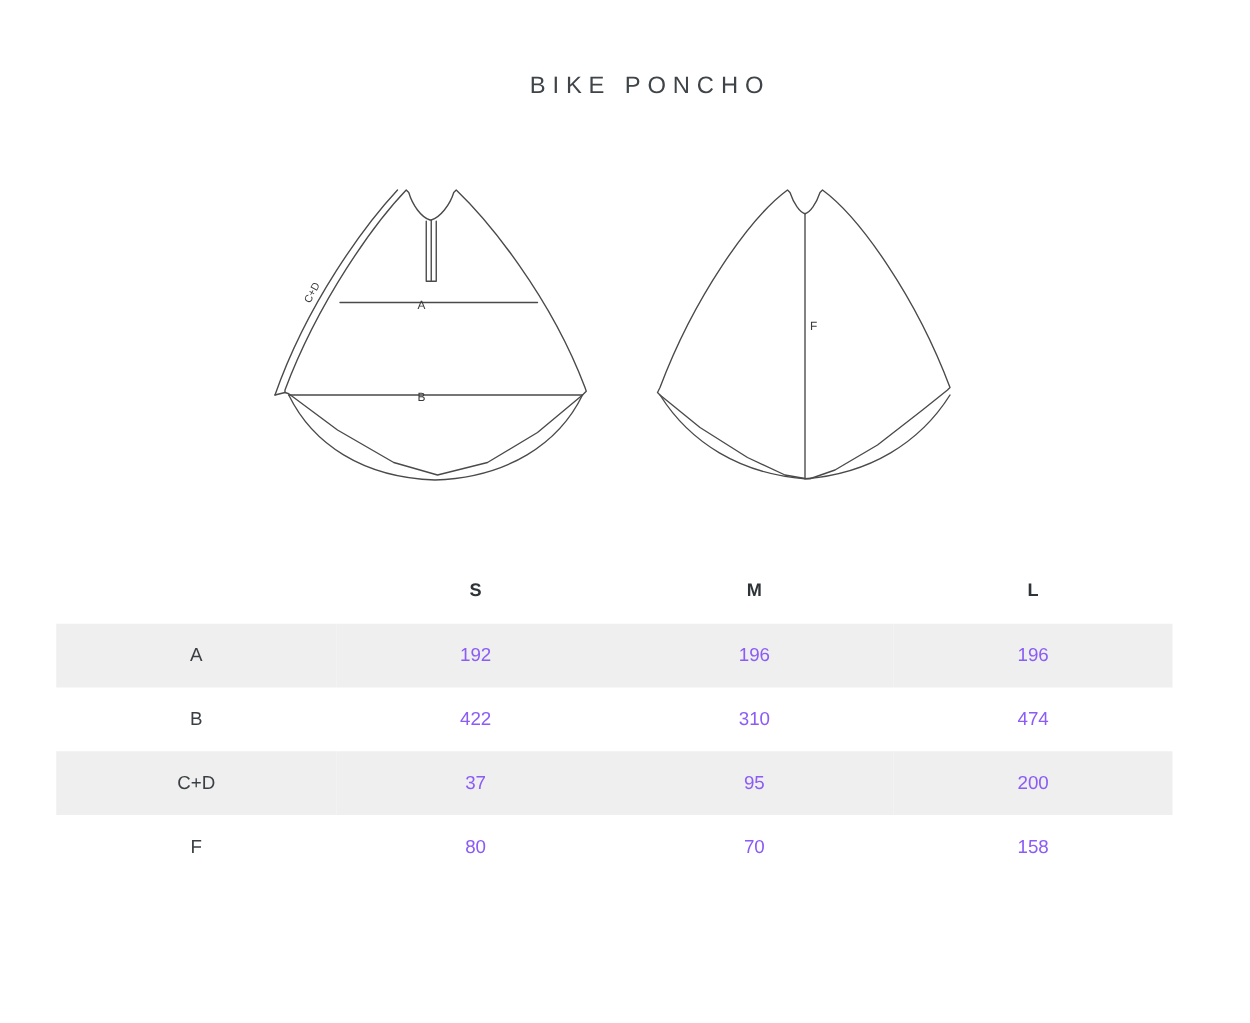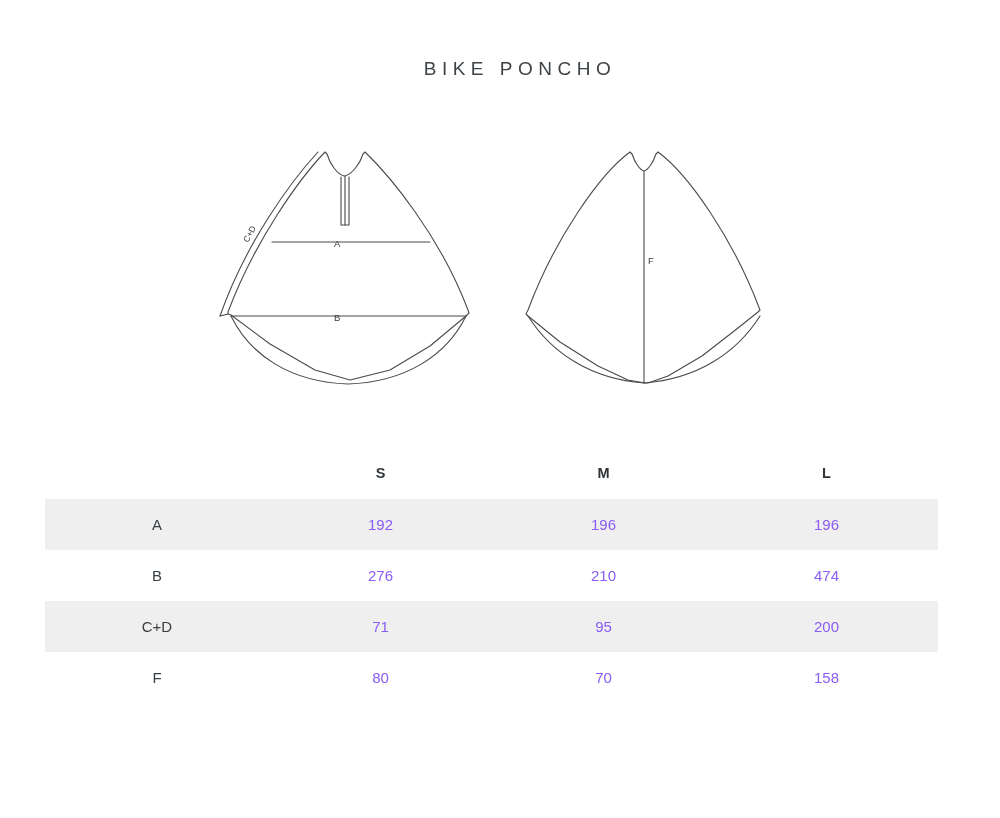--- a/index.html
+++ b/index.html
@@ -141,27 +141,27 @@
       </thead>
       <tbody>
         <tr class="shaded">
           <td class="label">A</td>
           <td>192</td>
           <td>196</td>
           <td>196</td>
         </tr>
         <tr>
           <td class="label">B</td>
-          <td>276</td>
-          <td>210</td>
+          <td>422</td>
+          <td>310</td>
           <td>474</td>
         </tr>
         <tr class="shaded">
           <td class="label">C+D</td>
-          <td>71</td>
+          <td>37</td>
           <td>95</td>
           <td>200</td>
         </tr>
         <tr>
           <td class="label">F</td>
           <td>80</td>
           <td>70</td>
           <td>158</td>
         </tr>
       </tbody>

